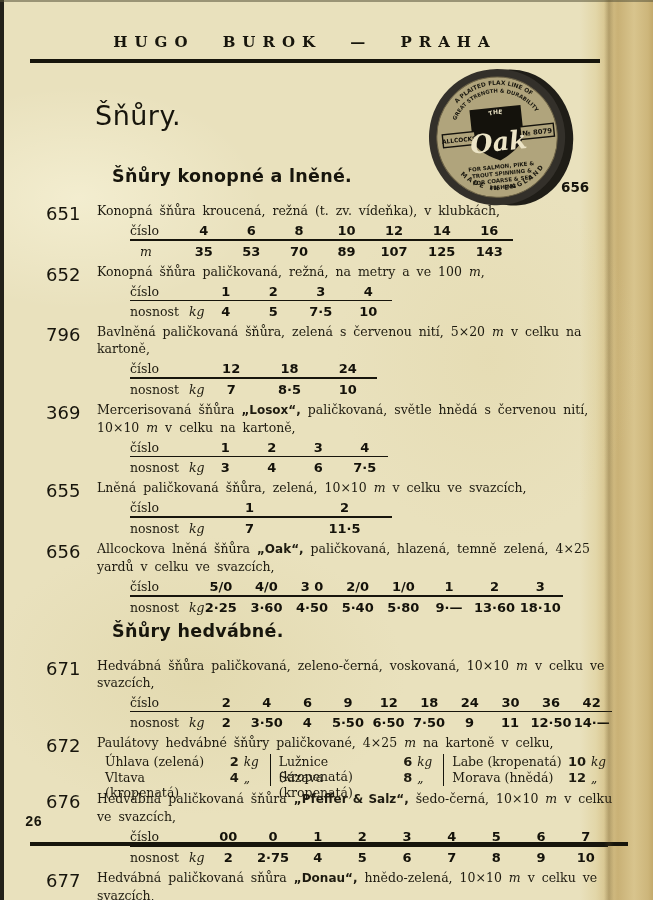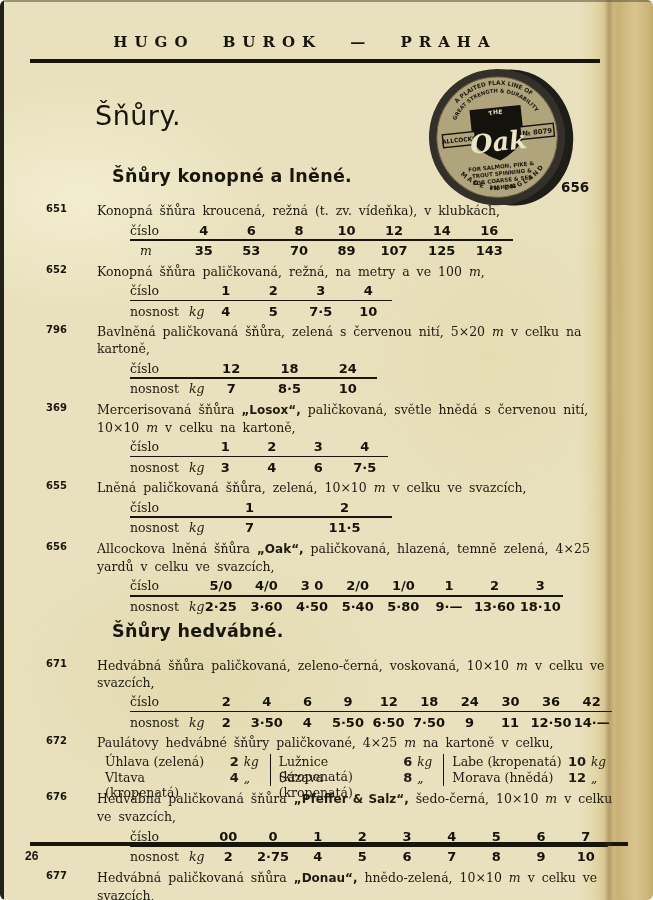--- a/index.html
+++ b/index.html
@@ -4,54 +4,53 @@
 <style>
   html,body{margin:0;padding:0;}
   .page{
     position:relative;width:653px;height:900px;overflow:hidden;
     font-family:"DejaVu Serif",serif;color:#1e1b10;
     background:
       radial-gradient(ellipse 260px 160px at 12% 22%, rgba(255,252,230,.45), rgba(255,252,230,0) 70%),
       radial-gradient(ellipse 300px 200px at 30% 75%, rgba(214,203,150,.35), rgba(214,203,150,0) 70%),
       radial-gradient(ellipse 220px 260px at 75% 40%, rgba(222,210,160,.30), rgba(222,210,160,0) 70%),
       linear-gradient(90deg, #e9e1bd 0px, #e9e1bd 580px, #e2d6a8 596px, #d3be85 610px, #c9b176 618px, #d8c48d 634px, #cdb67b 648px, #c3aa6c 653px);
-    border-radius: 6px;
   }
   .edge-left{position:absolute;left:0;top:0;width:4px;height:900px;background:#23211a;}
   .edge-top{position:absolute;left:0;top:0;width:653px;height:2px;background:rgba(90,85,60,.55);}
   .crease{position:absolute;top:0;left:604px;width:10px;height:900px;pointer-events:none;
     background:linear-gradient(90deg, rgba(0,0,0,0), rgba(90,70,30,.28) 50%, rgba(0,0,0,0));}
 
   .masthead{position:absolute;left:0;top:33px;width:610px;text-align:center;
     font-family:"DejaVu Serif",serif;font-weight:bold;font-size:15px;
     letter-spacing:7px;word-spacing:16px;color:#17150c;}
   .rule-top{position:absolute;left:30px;top:59px;width:570px;height:4px;background:#17150c;}
   .rule-bottom{position:absolute;left:30px;top:842px;width:598px;height:4px;background:#17150c;}
-  .page-num{position:absolute;left:25px;top:849px;font-family:Liberation Sans, sans-serif;
-    font-weight:bold;font-size:12px;color:#17150c;}
+  .page-num{position:absolute;left:25px;top:814px;font-family:Liberation Mono, monospace;
+    font-weight:bold;font-size:14px;color:#17150c;}
 
   .doc-title{position:absolute;left:95px;top:100px;font-family:"DejaVu Sans",sans-serif;
     font-weight:normal;font-size:27px;letter-spacing:.5px;color:#17150c;}
   .fig-ref{position:absolute;left:561px;top:179px;font-family:"DejaVu Sans",sans-serif;
     font-weight:bold;font-size:13.5px;color:#17150c;}
   .badge{position:absolute;left:427px;top:63px;width:148px;height:150px;}
 
   .sections{position:absolute;left:46px;top:160px;width:572px;}
   .sec-heading{margin:6px 0 16px 66px;font-family:"DejaVu Sans",sans-serif;
     font-weight:bold;font-size:17.5px;letter-spacing:.3px;color:#17150c;}
   .item{display:flex;margin-bottom:4px;}
-  .inum{width:51px;flex:none;font-family:"DejaVu Sans",sans-serif;font-weight:bold;
-    font-size:10px;padding-top:1px;color:#17150c;}
+  .inum{width:51px;flex:none;font-family:"DejaVu Sans",sans-serif;font-weight:normal;
+    font-size:18px;padding-top:1px;color:#17150c;}
   .ibody{flex:1;min-width:0;}
   .idesc{font-size:12.5px;line-height:17px;word-spacing:3px;max-width:519px;}
   .idesc .b{font-family:"DejaVu Sans",sans-serif;font-weight:bold;font-size:12px;word-spacing:1px;}
   .idesc .i{font-style:italic;}
 
   .ptable{margin:3px 0 0 33px;}
-  .trow{display:flex;align-items:center;height:16px;}
+  .trow{display:flex;align-items:flex-end;height:16px;}
   .tlabel{flex:none;font-size:12.5px;}
   .tlabel .unit{font-style:italic;margin-left:10px;}
   .tcells{flex:1;display:flex;}
   .tc{flex:1;text-align:center;font-family:"DejaVu Sans",sans-serif;
     font-weight:bold;font-size:13px;color:#14120a;}
   .trule{height:1.6px;background:#17150c;margin:1px 0 2px 0;}
 
   .gtable{display:flex;margin-top:3px;max-width:520px;align-items:center;}
   .gcol{flex:1;padding:0 8px;}
   .gcol + .gcol{border-left:1.4px solid #17150c;padding-left:8px;}

